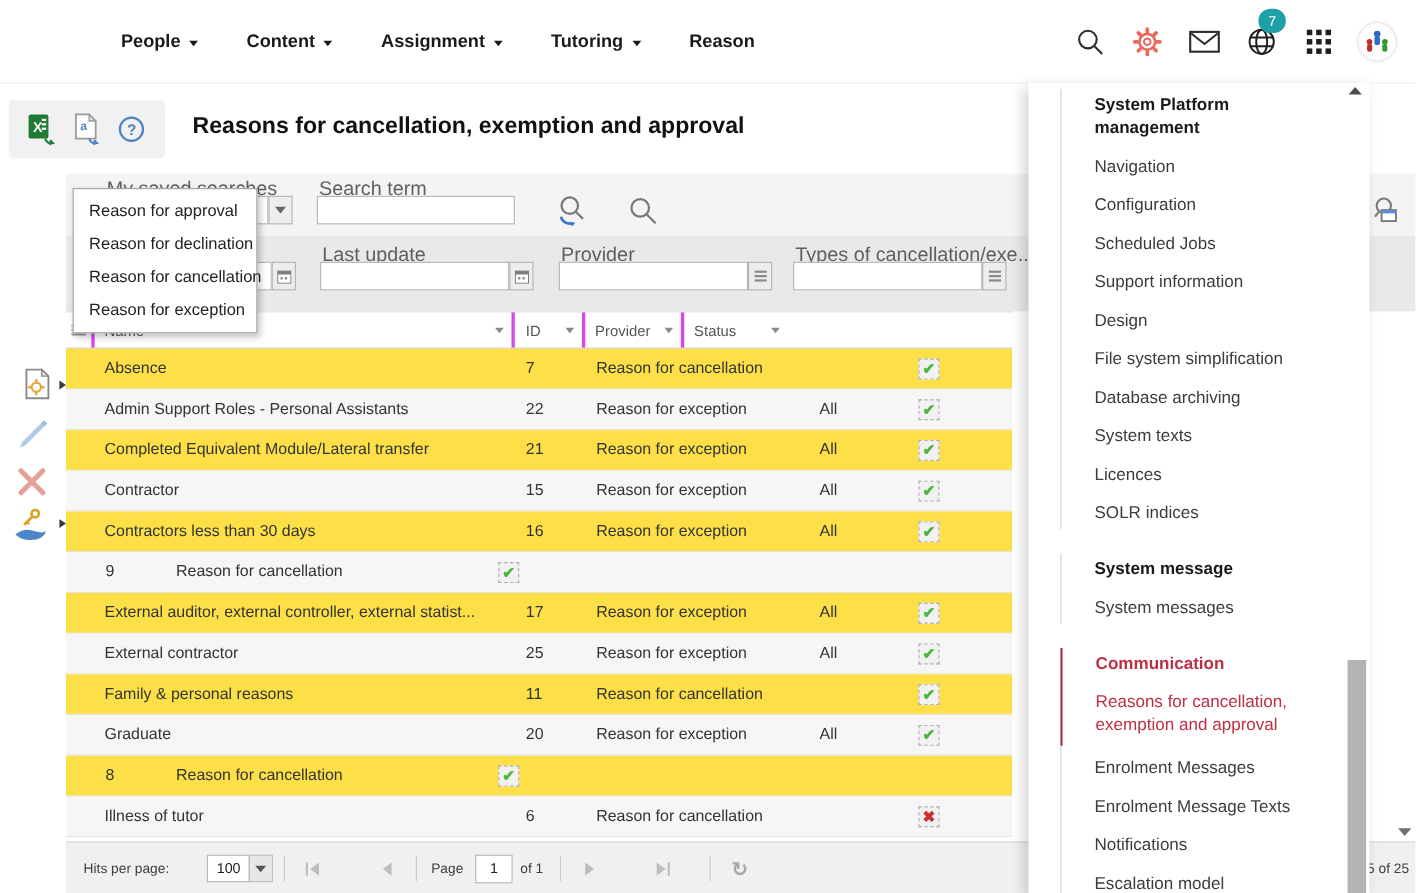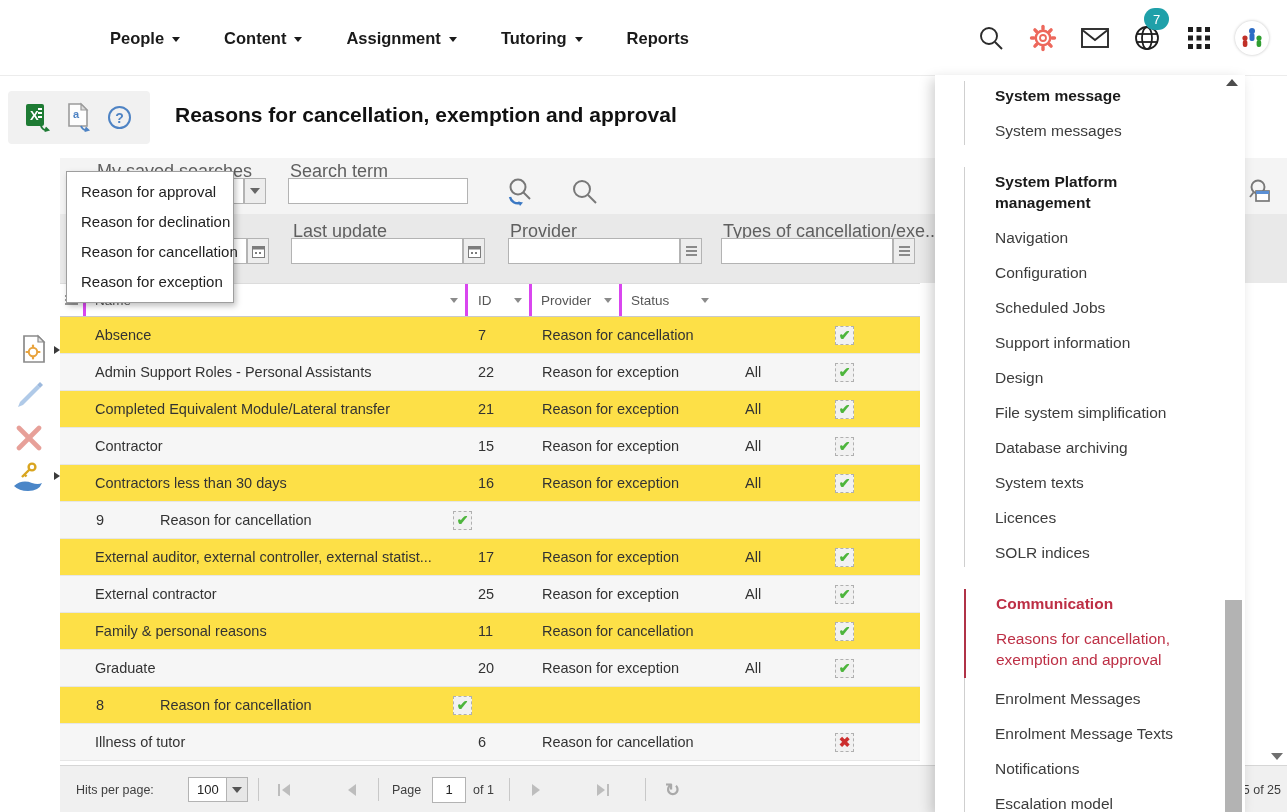--- a/index.html
+++ b/index.html
@@ -112,21 +112,21 @@
         </div>
       <div class="navitem">
           <span>Assignment</span>
           <span class="caret"></span>
         </div>
       <div class="navitem">
           <span>Tutoring</span>
           <span class="caret"></span>
         </div>
       <div class="navitem">
-          <span>Reports</span>
+          <span>Reason</span>
         </div>
     </nav>
     <div class="topicons">
       <div class="ticon">
         <svg width="28" height="28" viewBox="0 0 28 28">
             <circle cx="12" cy="12" r="8" fill="none" stroke="#2b2b2b" stroke-width="1.9"></circle>
             <line x1="18" y1="18" x2="25" y2="25" stroke="#2b2b2b" stroke-width="1.9"></line>
           </svg>
       </div>
       <div class="ticon">
@@ -532,38 +532,38 @@
       </div>
     <span class="pdiv" style="left:585px;"></span>
     <div class="pb" style="left:605px;">
         <span class="refresh">↻</span>
       </div>
     <div class="total">25 of 25</div>
   </div>
 
   <aside class="panel">
     <div class="psec">
-      <div class="phead">System message</div>
-      <div class="pitem">System messages</div>
-    </div>
-
-    <div class="psec">
       <div class="phead">System Platform management</div>
       <div class="pitem">Navigation</div>
       <div class="pitem">Configuration</div>
       <div class="pitem">Scheduled Jobs</div>
       <div class="pitem">Support information</div>
       <div class="pitem">Design</div>
       <div class="pitem">File system simplification</div>
       <div class="pitem">Database archiving</div>
       <div class="pitem">System texts</div>
       <div class="pitem">Licences</div>
       <div class="pitem">SOLR indices</div>
     </div>
 
+    <div class="psec">
+      <div class="phead">System message</div>
+      <div class="pitem">System messages</div>
+    </div>
+
     <div class="psec redsec">
       <div class="phead redtext">Communication</div>
       <div class="pitem redtext">Reasons for cancellation, exemption and approval</div>
     </div>
     <div class="psec contsec">
       <div class="pitem">Enrolment Messages</div>
       <div class="pitem">Enrolment Message Texts</div>
       <div class="pitem">Notifications</div>
       <div class="pitem">Escalation model</div>
     </div>

